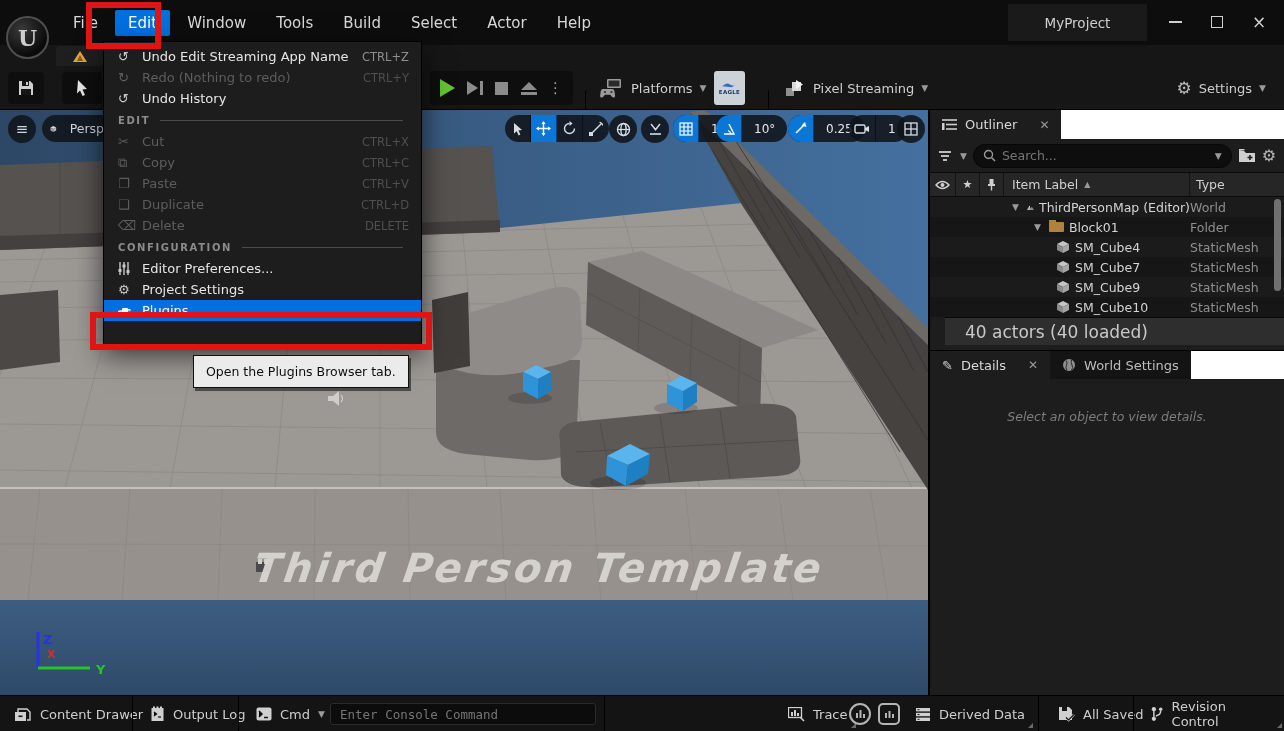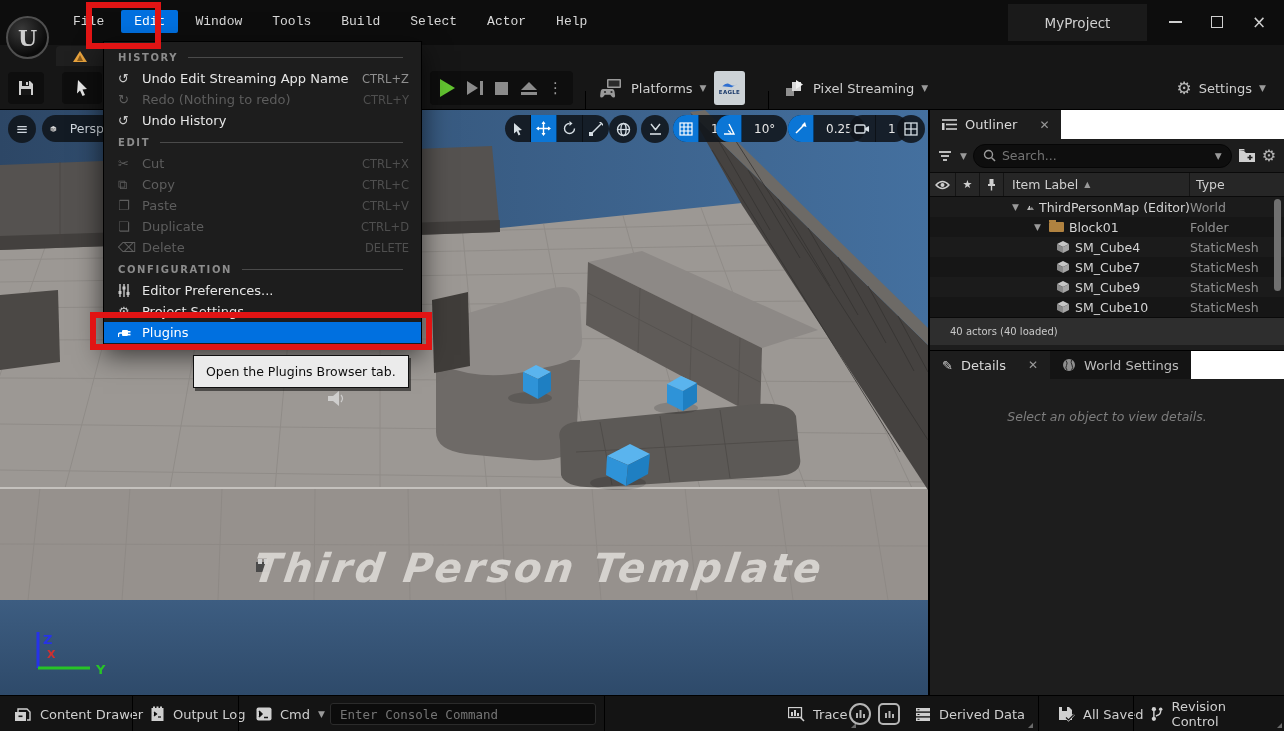--- a/index.html
+++ b/index.html
@@ -7,21 +7,21 @@
               font-family:"DejaVu Sans","Liberation Sans",sans-serif; }
   .screen { position:relative; width:1284px; height:731px; background:#151515; }
 
   
   .titlebar { position:absolute; left:0; top:0; width:1284px; height:45px; background:#0d0d0d; }
   .ue-logo { position:absolute; left:6px; top:16px; width:43px; height:43px; border-radius:50%;
              background:radial-gradient(circle at 35% 30%, #3a3a3a, #0a0a0a 70%);
              border:2px solid #4f4f4f; z-index:30; display:flex; align-items:center; justify-content:center;
              color:#cfcfcf; font-family:"DejaVu Serif","Liberation Serif",serif; font-size:22px; font-weight:bold; }
   .menus { position:absolute; left:60px; top:10px; display:flex; gap:4px; }
-  .menu-item { color:#d8d8d8; font-size:13px; padding:4px 13px; border-radius:2px; cursor:default;font-family:Liberation Mono, monospace; }
+  .menu-item { color:#d8d8d8; font-size:15px; padding:4px 13px; border-radius:2px; cursor:default; }
   .menu-item.active { background:#0070e0; color:#fff; }
   .project-pill { position:absolute; left:1008px; top:4px; width:139px; height:37px; background:#1a1a1a;
                   color:#d0d0d0; font-size:13.5px; display:flex; align-items:center; justify-content:center; }
   .win-controls { position:absolute; right:4px; top:8px; display:flex; }
   .win-btn { width:42px; height:28px; display:flex; align-items:center; justify-content:center; color:#cfcfcf; }
   .win-min-glyph { width:13px; height:0; border-top:2px solid #cfcfcf; }
   .win-max-glyph { width:12px; height:12px; border:1.5px solid #cfcfcf; }
   .win-close-glyph { font-size:17px; line-height:1; }
 
   
@@ -84,21 +84,21 @@
                border-top:1px solid #0a0a0a; border-bottom:1px solid #0a0a0a; }
   .olh-cell { display:flex; align-items:center; justify-content:center; height:100%; border-right:1px solid #141414; }
   .ol-rows { position:relative; }
   .ol-row { height:20px; display:flex; align-items:center; font-size:12.5px; }
   .ol-row:nth-child(odd) { background:#1b1b1b; }
   .ol-row:nth-child(even) { background:#161616; }
   .ol-label { color:#d4d4d4; white-space:nowrap; overflow:hidden; flex:1; display:flex; align-items:center; gap:5px; }
   .ol-type { width:94px; color:#8f8f8f; flex:none; }
   .tri-exp { color:#9a9a9a; font-size:9px; margin-right:3px; }
   .ol-footer { height:28px; background:#2e2e2e; display:flex; align-items:center; padding:0 20px;
-               color:#c9c9c9; font-size:10px; border-top:1px solid #0a0a0a; }
+               color:#c9c9c9; font-size:17px; border-top:1px solid #0a0a0a;margin-left:15px; }
   .ol-scrollbar { position:absolute; right:3px; top:2px; width:7px; height:92px; background:#707070; border-radius:4px; }
   .details-empty { margin-top:30px; text-align:center; color:#7d7d7d; font-style:italic; font-size:12.5px; }
   .folder-glyph { position:relative; width:15px; height:10px; background:#b08240; border-radius:1px; flex:none; }
   .folder-glyph:before { content:""; position:absolute; left:0; top:-3px; width:7px; height:3px; background:#b08240; border-radius:1px 1px 0 0; }
 
   
   .statusbar { position:absolute; left:0; top:695px; width:1284px; height:36px; background:#141414; border-top:1px solid #000;
                color:#cfcfcf; font-size:13px; }
   .sb-btn { position:absolute; top:0; height:36px; display:flex; align-items:center; gap:8px; padding:0 10px; }
   .sb-sep { position:absolute; top:0; width:1px; height:36px; background:#000; }
@@ -779,24 +779,20 @@
           <circle cx="11" cy="3" r="1.8" fill="#cfcfcf"></circle>
           <circle cx="4" cy="13" r="2.2" fill="#cfcfcf"></circle>
           <path d="M4 5 v6 M11 5 q0 4 -5 5" stroke="#cfcfcf" stroke-width="1.5" fill="none"></path>
         </svg>
       <span>Revision Control</span>
       <span class="corner-mark"></span>
     </div>
   </div>
 
   <div class="edit-menu">
-    <div class="ms-header">
-      <span class="ms-label">HISTORY</span>
-        <span class="ms-rule"></span>
-    </div>
     <div class="mi">
       <span class="mi-ic">↺</span>
       <span class="mi-label">Undo Edit Streaming App Name</span>
       <span class="mi-sc">CTRL+Z</span>
     </div>
     <div class="mi dis">
       <span class="mi-ic">↻</span>
       <span class="mi-label">Redo (Nothing to redo)</span>
       <span class="mi-sc">CTRL+Y</span>
     </div>

